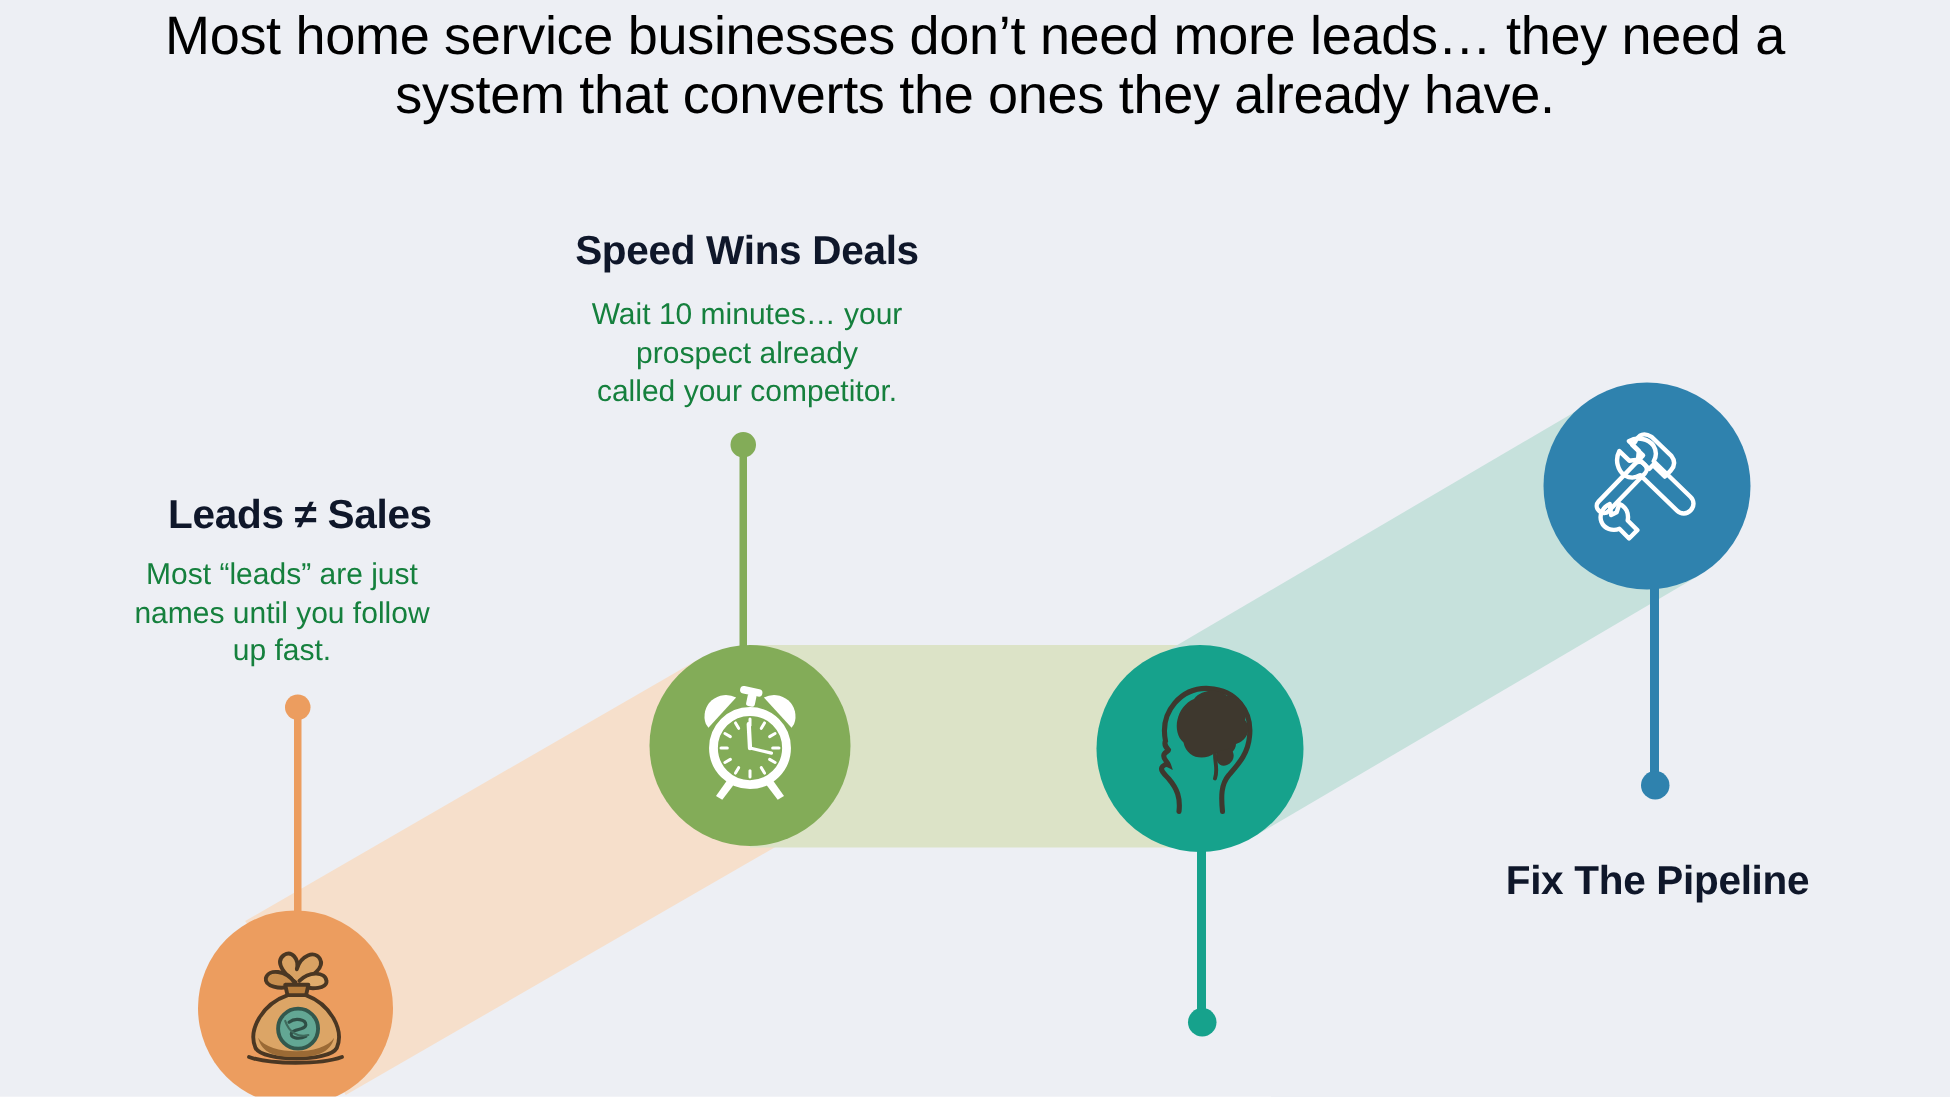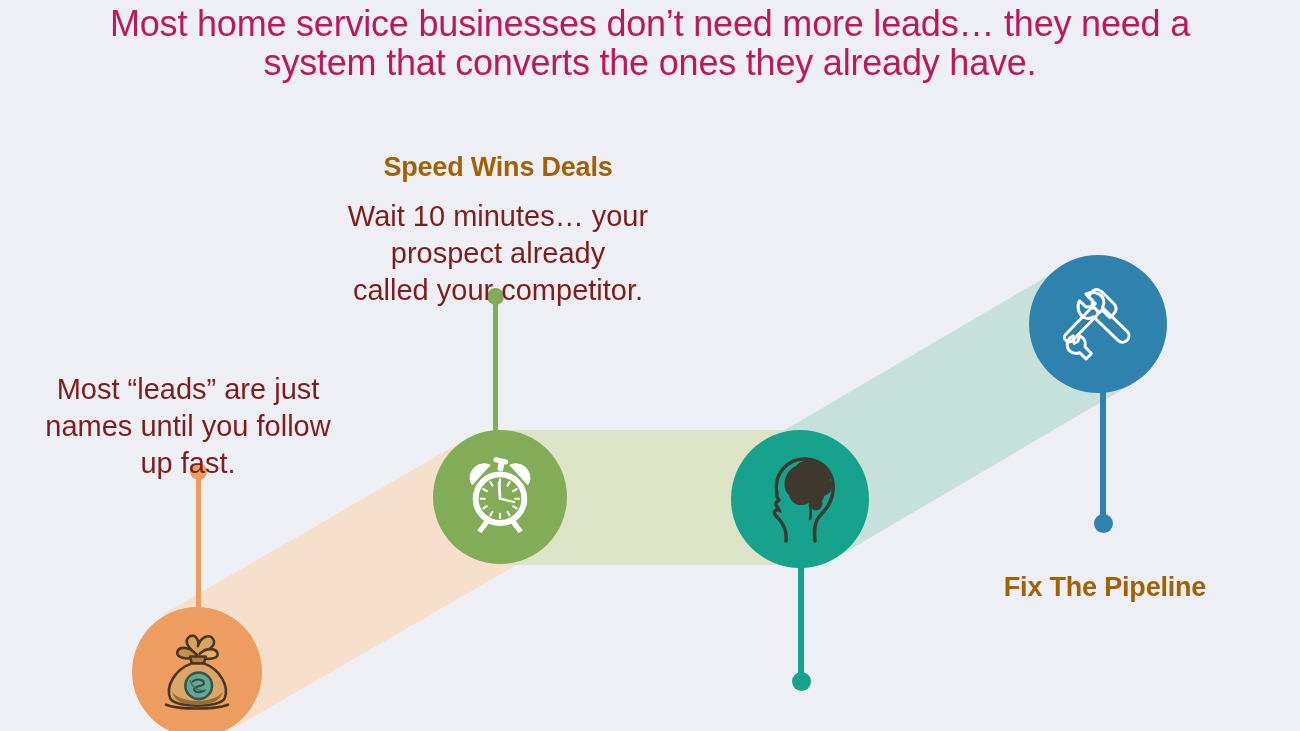--- a/index.html
+++ b/index.html
@@ -9,31 +9,31 @@
     background:#edeff4;
     overflow:hidden;
     font-family:"Liberation Sans", sans-serif;
     color:#16293f;
   }
   .title{
     position:absolute;top:4px;left:0;width:100%;
     text-align:center;
     font-size:36px;line-height:1.09;font-weight:500;
     letter-spacing:-0.2px;
-    color:#be185d;
+    color:#000000;
   }
   .title-inner{display:inline-block;max-width:1140px;}
   .step-heading{
     position:absolute;text-align:center;
-    font-size:27px;font-weight:700;color:#a16207;
+    font-size:27px;font-weight:700;color:#0f172a;
     letter-spacing:-0.2px;
   }
   .step-body{
     position:absolute;text-align:center;
-    font-size:29px;line-height:1.28;color:#7f1d1d;
+    font-size:20px;line-height:1.28;color:#15803d;
     white-space:pre-line;
   }
   .ribbon{position:absolute;transform-origin:0 50%;z-index:1;}
   .stem{position:absolute;z-index:2;}
   .dot{position:absolute;border-radius:50%;z-index:2;}
   .node{
     position:absolute;border-radius:50%;z-index:3;
     display:flex;align-items:center;justify-content:center;
   }
   .node svg{display:block;}
@@ -142,20 +142,21 @@
           </g>
           <g transform="rotate(-46 60 44)">
             <path d="M53 9 C46 11 42 18 43 24 C44 28 47 31 51 32 L51 69 C51 73 54 76 58 76 C62 76 65 73 65 69 L65 32 C69 31 72 28 73 24 C74 18 70 11 63 9 L63 19 L58 23 L53 19 Z"></path>
           </g>
           <path d="M23 63 C18 65 15 71 17 76 C19 81 25 83 30 81 L37 88 L43 82 L36 75 C37 70 35 65 30 63 L28 69 L24 71 Z"></path>
         </g>
       </svg>
     </span>
   </div>
 
+  <div class="step-heading txt" style="left:40px;top:328px;width:320px;">Leads ≠ Sales</div>
   <div class="step-body txt" style="left:28px;top:371px;width:320px;">Most “leads” are just
 names until you follow
 up fast.</div>
 
   <div class="step-heading txt" style="left:338px;top:152px;width:320px;">Speed Wins Deals</div>
   <div class="step-body txt" style="left:338px;top:198px;width:320px;">Wait 10 minutes… your
 prospect already
 called your competitor.</div>
 
   <div class="step-heading txt" style="left:940px;top:572px;width:330px;">Fix The Pipeline</div>

